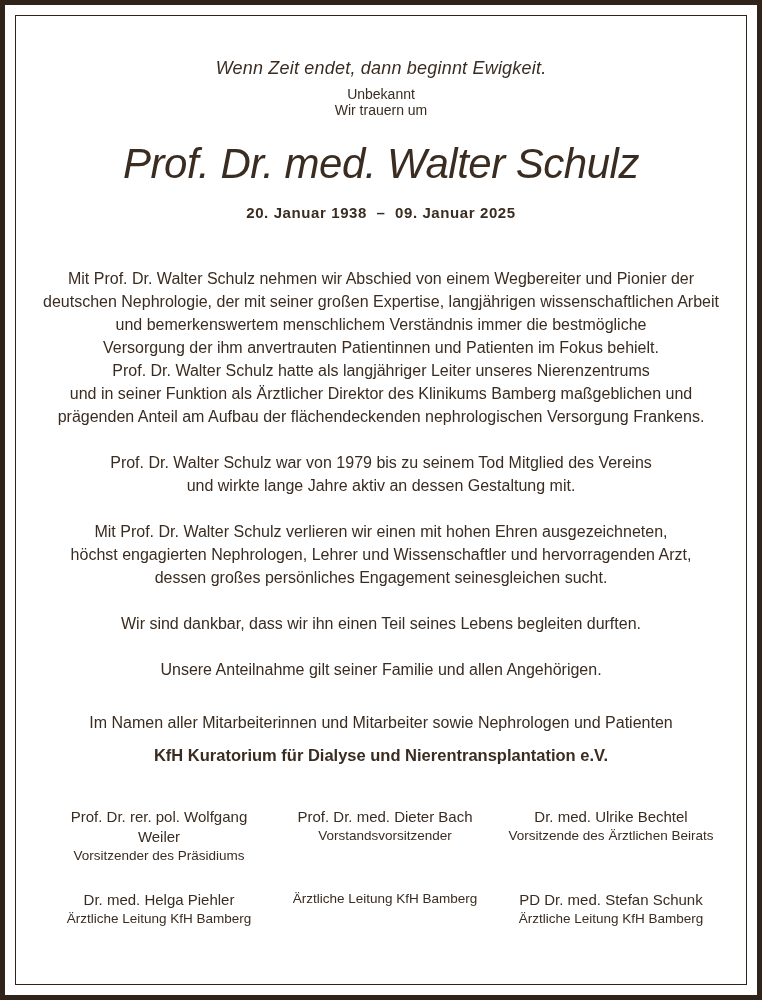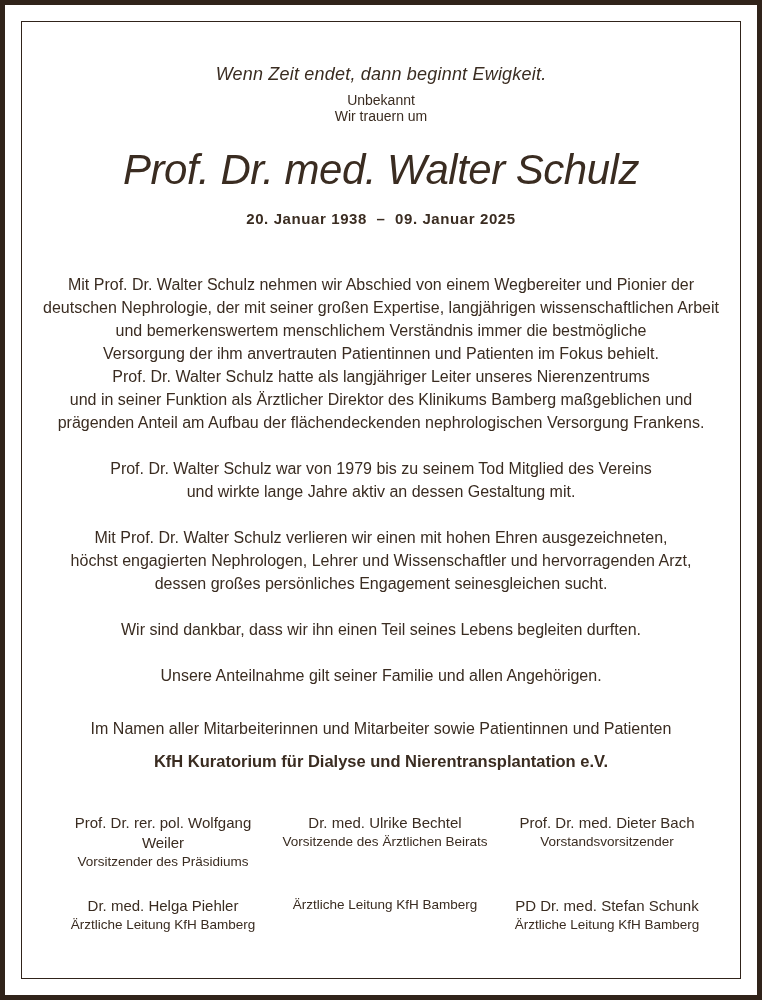--- a/index.html
+++ b/index.html
@@ -7,21 +7,21 @@
   body {
     width: 762px; height: 1000px;
     font-family: "Liberation Sans", sans-serif;
     color: #3a2c21;
     -webkit-font-smoothing: antialiased;
   }
   .page {
     width: 762px; height: 1000px;
     box-sizing: border-box;
     border: 5px solid #30231a;
-    padding: 16px;
+    padding: 10px;
     background: #ffffff;
   }
   .inner-frame {
     width: 100%; height: 100%;
     box-sizing: border-box;
     border: 1px solid #30231a;
     text-align: center;
     overflow: hidden;
   }
   .epigraph-quote {
@@ -111,38 +111,38 @@
 und wirkte lange Jahre aktiv an dessen Gestaltung mit.</div>
 
     <div class="body-paragraph">Mit Prof. Dr. Walter Schulz verlieren wir einen mit hohen Ehren ausgezeichneten,
 höchst engagierten Nephrologen, Lehrer und Wissenschaftler und hervorragenden Arzt,
 dessen großes persönliches Engagement seinesgleichen sucht.</div>
 
     <div class="body-paragraph">Wir sind dankbar, dass wir ihn einen Teil seines Lebens begleiten durften.</div>
 
     <div class="body-paragraph">Unsere Anteilnahme gilt seiner Familie und allen Angehörigen.</div>
 
-    <div class="body-paragraph in-namen">Im Namen aller Mitarbeiterinnen und Mitarbeiter sowie Patientinnen und Patienten</div>
+    <div class="body-paragraph in-namen">Im Namen aller Mitarbeiterinnen und Mitarbeiter sowie Nephrologen und Patienten</div>
 
     <div class="org-name">KfH Kuratorium für Dialyse und Nierentransplantation e.V.</div>
 
     <div class="signature-block">
 
       <div class="signature-row">
         <div class="signature-cell">
           <div class="signatory-name">Prof. Dr. rer. pol. Wolfgang Weiler</div>
           <div class="signatory-role">Vorsitzender des Präsidiums</div>
         </div>
         <div class="signature-cell">
+          <div class="signatory-name">Prof. Dr. med. Dieter Bach</div>
+          <div class="signatory-role">Vorstandsvorsitzender</div>
+        </div>
+        <div class="signature-cell">
           <div class="signatory-name">Dr. med. Ulrike Bechtel</div>
           <div class="signatory-role">Vorsitzende des Ärztlichen Beirats</div>
-        </div>
-        <div class="signature-cell">
-          <div class="signatory-name">Prof. Dr. med. Dieter Bach</div>
-          <div class="signatory-role">Vorstandsvorsitzender</div>
         </div>
       </div>
 
       <div class="signature-row">
         <div class="signature-cell">
           <div class="signatory-name">Dr. med. Helga Piehler</div>
           <div class="signatory-role">Ärztliche Leitung KfH Bamberg</div>
         </div>
         <div class="signature-cell">
           <div class="signatory-role">Ärztliche Leitung KfH Bamberg</div>

